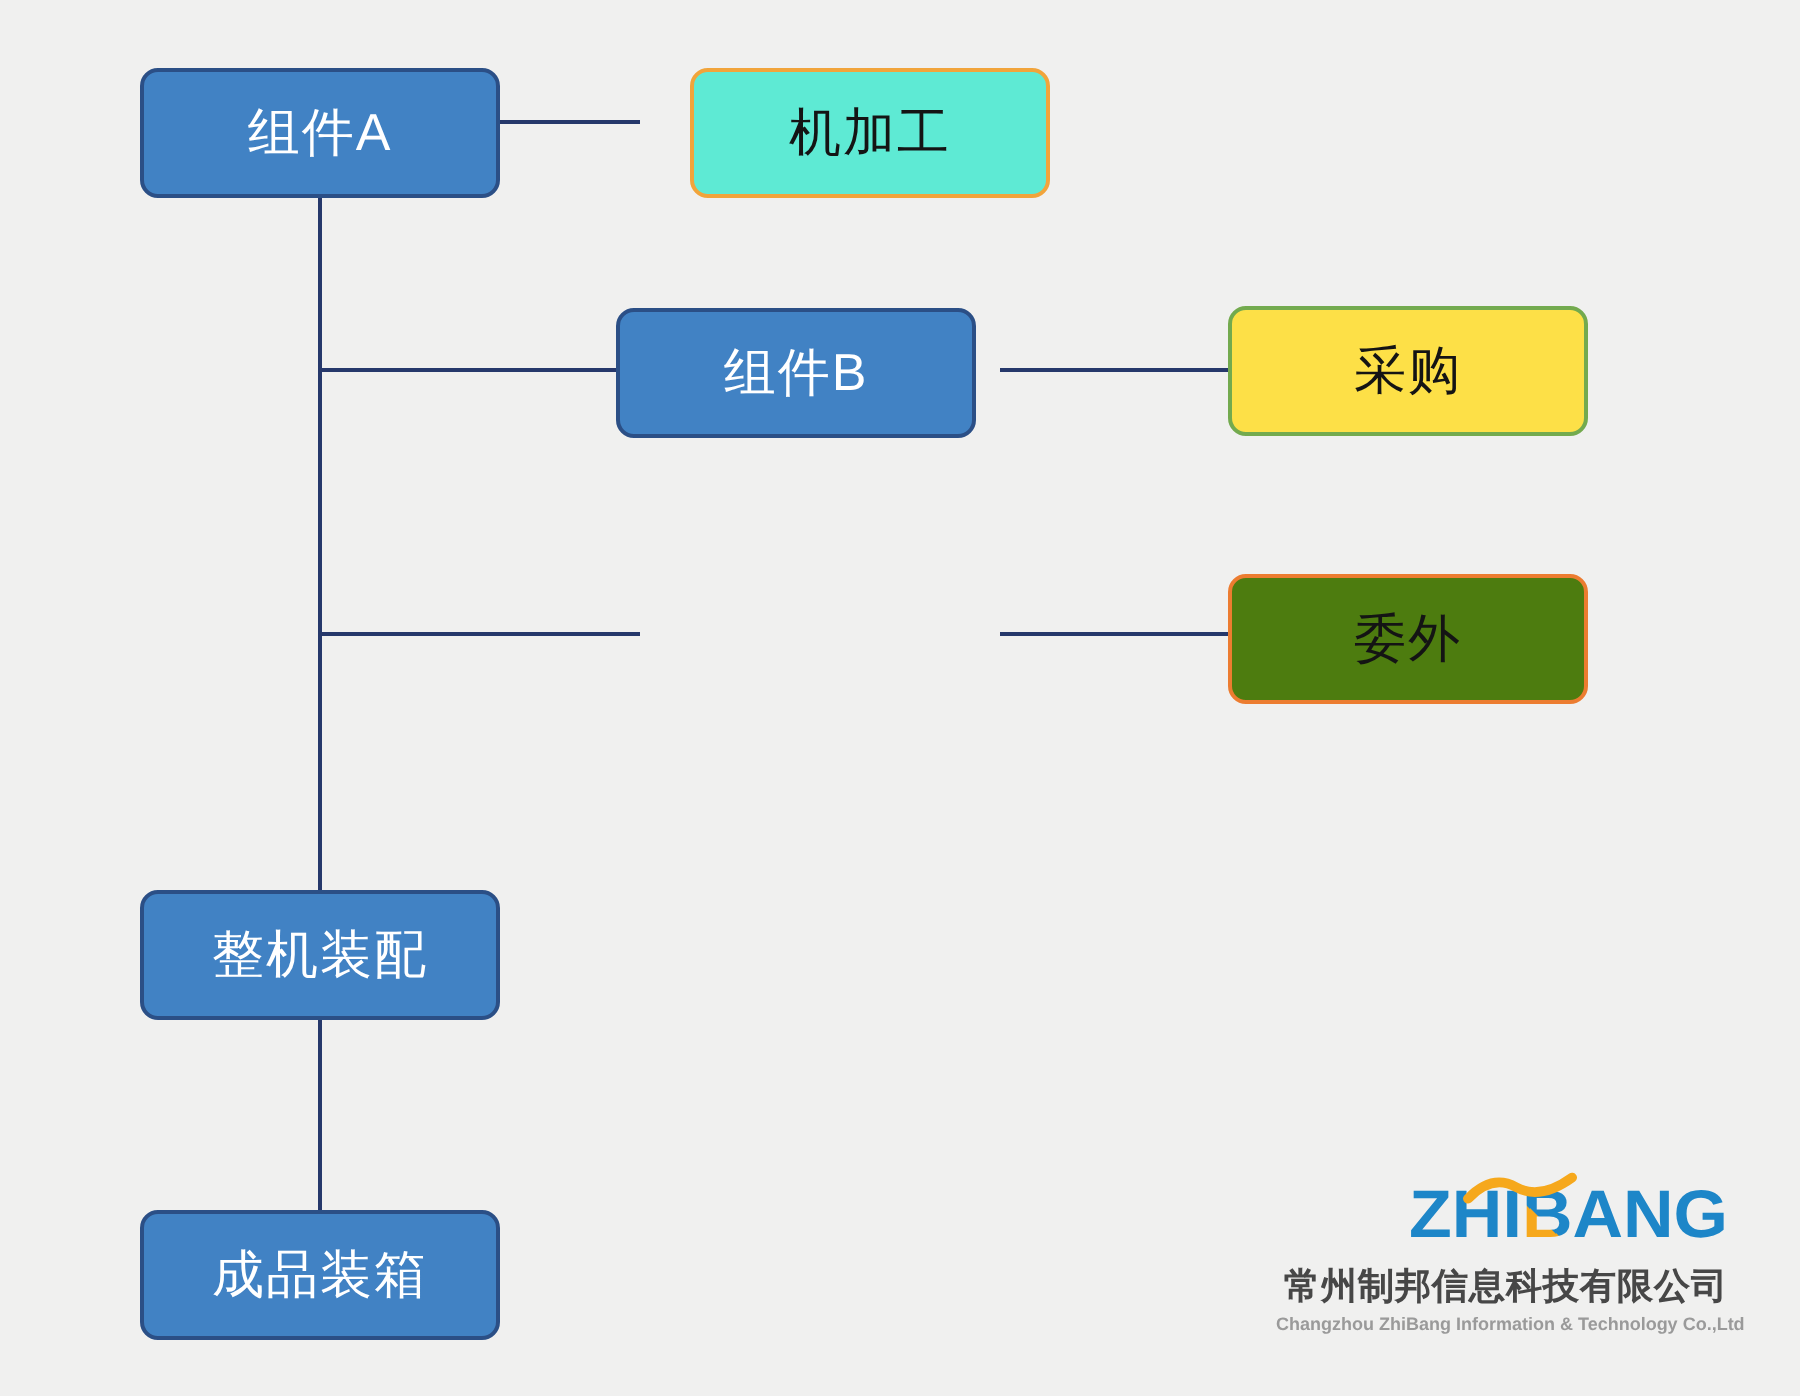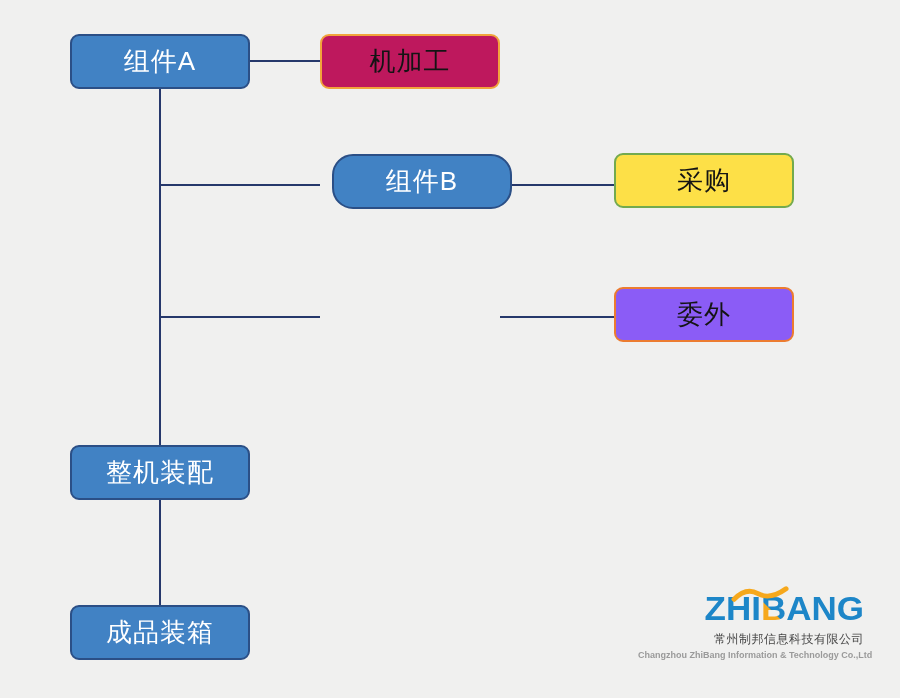--- a/index.html
+++ b/index.html
@@ -11,53 +11,54 @@
     width: 900px;
     height: 698px;
     background: #f0f0ef;
     overflow: hidden;
   }
 
   
   .node {
     position: absolute;
     width: 180px;
-    height: 55px;
+    height: 65px;
     border-radius: 9px;
     display: flex;
     align-items: center;
     justify-content: center;
     font-size: 26px;
     letter-spacing: 1px;
     cursor: default;
   }
   .node.blue {
     background: #4182c4;
     border: 2px solid #2b4f86;
     color: #ffffff;
   }
   .node.yellow {
-    background: #be185d;
+    background: #5eead4;
     border: 2px solid #f1a43b;
     color: #141414;
+    margin-left: 25px;
   }
   .node.green {
     background: #fde047;
     border: 2px solid #73aa4e;
     color: #141414;
   }
   .node.orange {
-    background: #8b5cf6;
+    background: #4d7c0f;
     border: 2px solid #ec7c30;
     color: #141414;
   }
 
   .pos-comp-a    { left: 70px;  top: 34px;  }
   .pos-machining { left: 320px; top: 34px;  }
-  .pos-comp-b    { left: 332px; top: 154px; border-radius: 21px; }
+  .pos-comp-b    { left: 308px; top: 154px; }
   .pos-purchase  { left: 614px; top: 153px; }
   .pos-comp-c    { left: 320px; top: 287px; }
   .pos-outsource { left: 614px; top: 287px; }
   .pos-assembly  { left: 70px;  top: 445px; }
   .pos-packing   { left: 70px;  top: 605px; }
 
   
   .connector {
     position: absolute;
     background: #26386b;
@@ -96,22 +97,22 @@
     color: transparent;
   }
   .swoosh {
     position: absolute;
     left: 26px;
     top: -7px;
     pointer-events: none;
   }
   .company-cn {
     margin-top: 6px;
-    font-size: 12px;
-    font-weight: normal;
+    font-size: 18px;
+    font-weight: bold;
     letter-spacing: 0.5px;
     color: #474747;
     white-space: nowrap;
   }
   .company-en {
     margin-top: 2px;
     font-size: 9px;
     font-weight: bold;
     color: #9a9a9a;
     white-space: nowrap;

